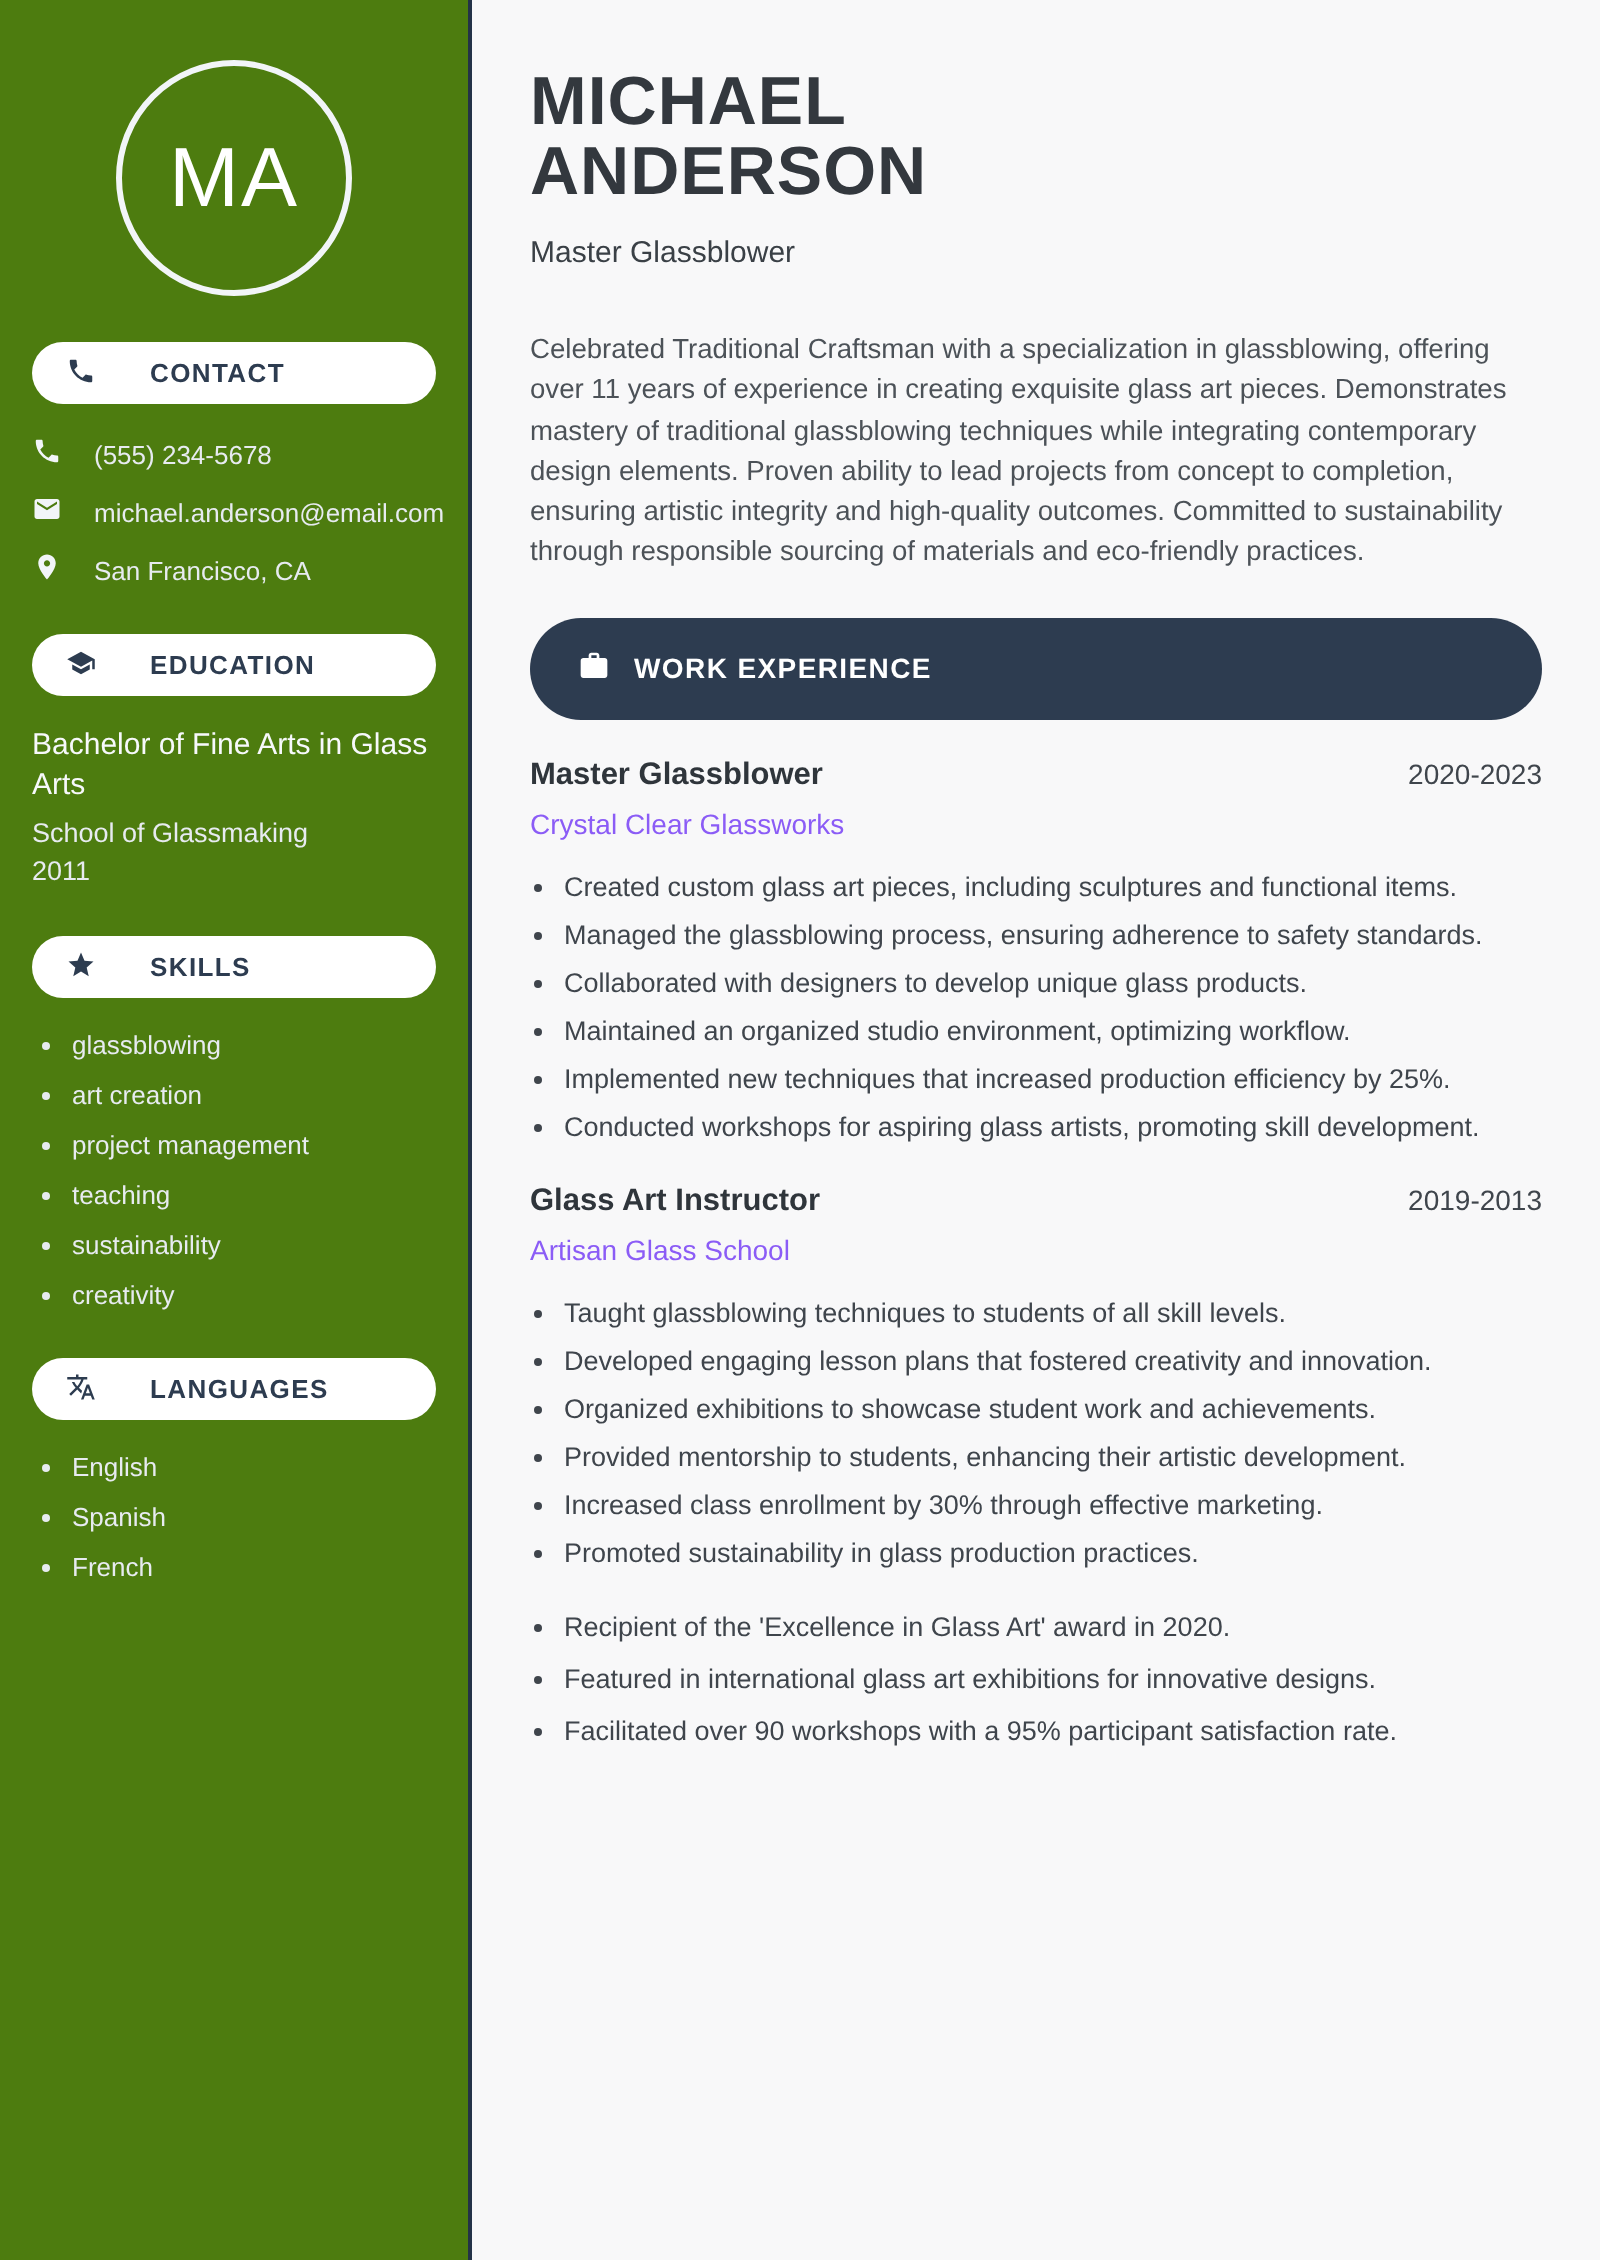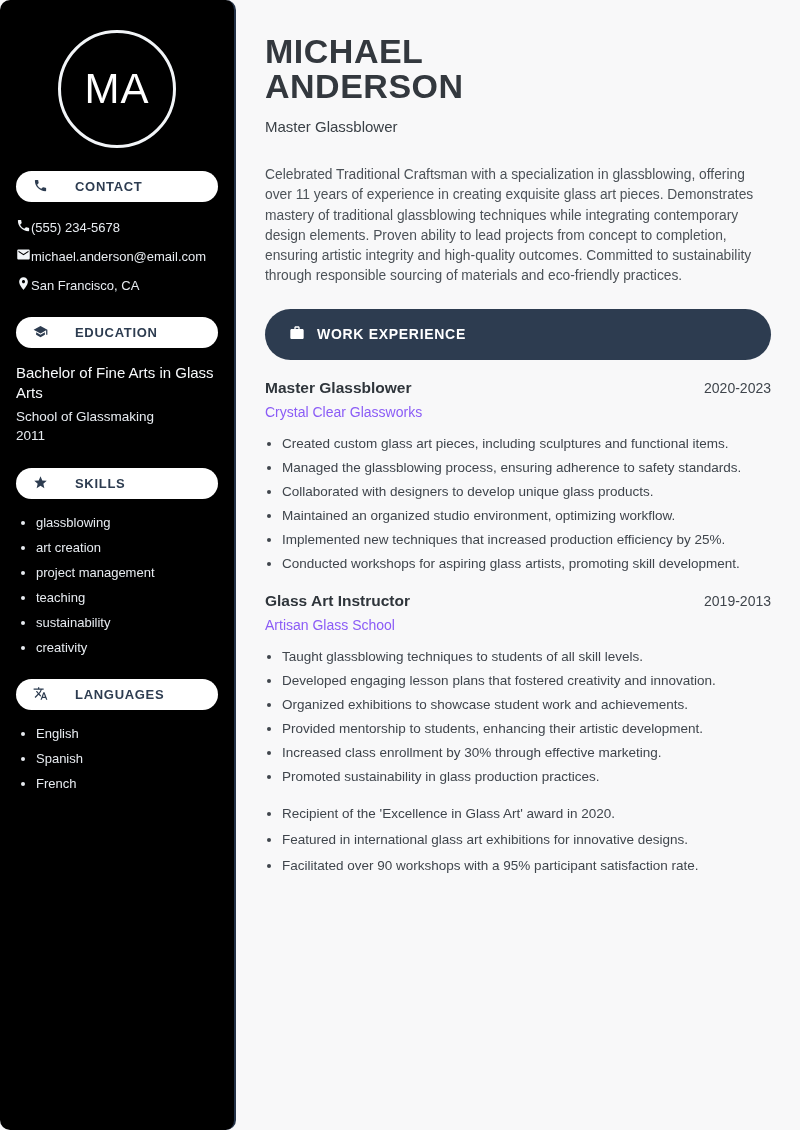--- a/index.html
+++ b/index.html
@@ -6,37 +6,37 @@
   body{
     width:800px;height:1130px;
     font-family:"Liberation Sans", sans-serif;
     background:#f8f8f9;
   }
   .page{display:flex;width:800px;height:1130px;overflow:hidden;}
 
   
   .sidebar{
     width:236px;flex-shrink:0;box-sizing:border-box;
-    background:#000000;border-right:2px solid #243248;
-    padding:30px 16px 0;color:#e7ebf0;border-radius:10px;
+    background:#4d7c0f;border-right:2px solid #243248;
+    padding:30px 16px 0;color:#e7ebf0;
   }
   .avatar{
     width:112px;height:112px;border:3px solid #f2f5f8;border-radius:50%;
     margin:0 auto;display:flex;align-items:center;justify-content:center;
     font-size:42px;font-weight:500;color:#ffffff;letter-spacing:1px;
   }
   .side-pill{
     background:#ffffff;color:#2d3c50;border-radius:999px;height:31px;
     display:flex;align-items:center;gap:27px;padding:0 17px;
     font-weight:bold;font-size:13px;letter-spacing:0.7px;margin-top:23px;
     box-sizing:border-box;
   }
   .side-pill svg{width:15px;height:15px;flex-shrink:0;}
   .contact-list{margin-top:16px;display:flex;flex-direction:column;gap:11px;}
-  .contact-row{display:flex;align-items:center;gap:0;font-size:13px;color:#e7ebf0;}
+  .contact-row{display:flex;align-items:center;gap:16px;font-size:13px;color:#e7ebf0;}
   .contact-row svg{width:15px;height:15px;flex-shrink:0;color:#f2f5f8;}
   .edu-degree{margin-top:15px;font-weight:normal;font-size:15px;line-height:20px;color:#f7f9fb;}
   .edu-school{margin-top:4px;font-size:13.5px;line-height:19px;}
   .edu-year{font-size:13.5px;line-height:19px;}
   .side-list{margin:15px 0 0;padding-left:20px;font-size:13px;color:#e7ebf0;}
   .side-list li{line-height:17px;margin-bottom:8px;}
 
   
   .main{flex:1;box-sizing:border-box;padding:34px 29px 17px;}
   .name{font-size:34px;font-weight:bold;color:#33383e;line-height:35px;letter-spacing:0.5px;}

